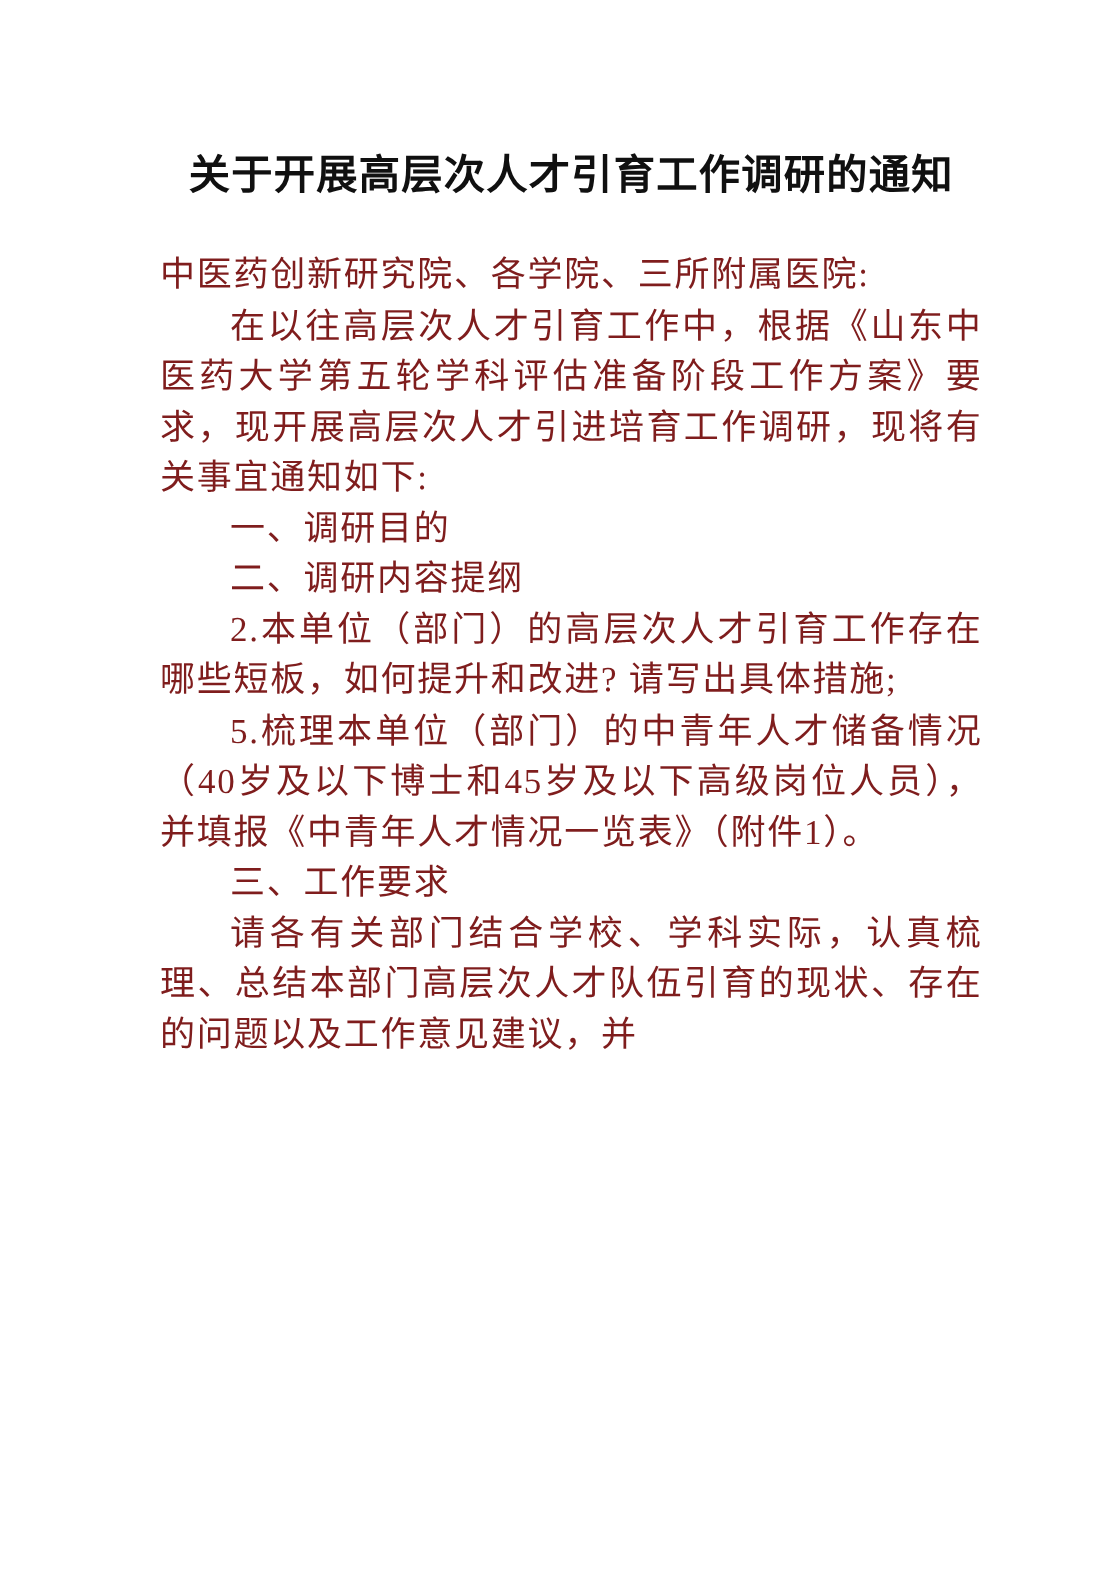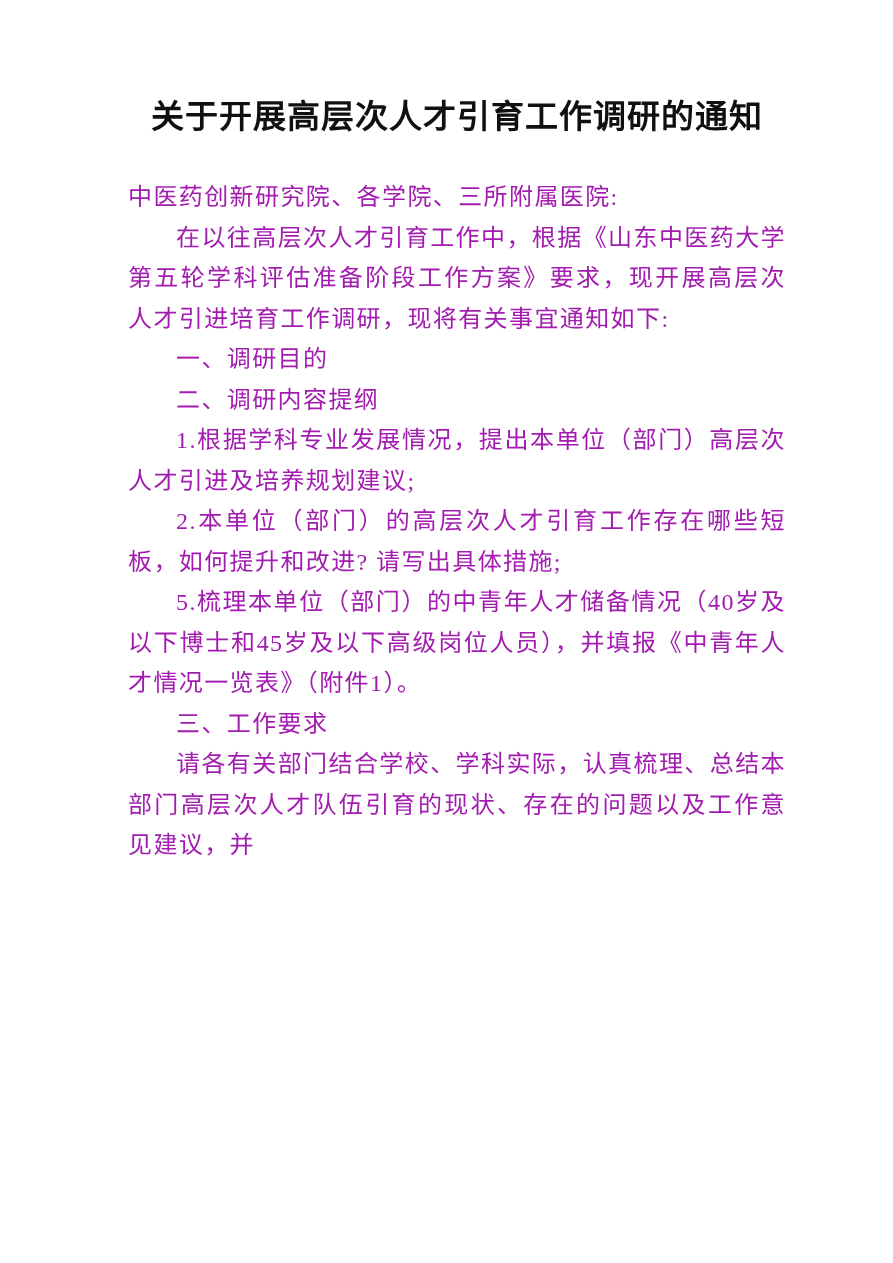--- a/index.html
+++ b/index.html
@@ -14,42 +14,42 @@
     height: 1263px;
     background: #ffffff;
     overflow: hidden;
     font-family: "Liberation Serif", "DejaVu Serif", serif;
   }
   .doc {
     position: absolute;
     left: 128px;
     top: 0;
     width: 658px;
-    padding-top: 95px;
+    padding-top: 119px;
     color: #2e2e2e;
   }
   .title {
     margin: 0;
     font-size: 33px;
     line-height: 45px;
     font-weight: 900;
     letter-spacing: 1px;
     text-align: center;
     color: #101010;
     font-family: "Liberation Serif", "DejaVu Serif", serif;
   }
   .body-text p {
     margin: 0;
-    font-size: 24px;
+    font-size: 28px;
     line-height: 40.5px;
     letter-spacing: 1.4px;
     text-align: justify;
     text-justify: inter-ideograph;
     word-break: break-all;
-    color: #a21caf;
+    color: #7f1d1d;
   }
   .salutation {
     margin-top: 37px !important;
     text-indent: 0;
   }
   .indent {
     text-indent: 2em;
   }
 </style>
 </head>
@@ -64,21 +64,20 @@
 
       <p class="salutation">中医药创新研究院、各学院、三所附属医院:</p>
 
       <p class="indent">在以往高层次人才引育工作中，根据《山东中医药大学第五轮学科评估准备阶段工作方案》要求，现开展高层次人才引进培育工作调研，现将有关事宜通知如下:</p>
 
       <p class="indent">一、调研目的</p>
 
 
       <p class="indent">二、调研内容提纲</p>
 
-      <p class="indent">1.根据学科专业发展情况，提出本单位（部门）高层次人才引进及培养规划建议;</p>
 
 
       <p class="indent">2.本单位（部门）的高层次人才引育工作存在哪些短板，如何提升和改进? 请写出具体措施;</p>
 
 
       <p class="indent">5.梳理本单位（部门）的中青年人才储备情况（40岁及以下博士和45岁及以下高级岗位人员），并填报《中青年人才情况一览表》（附件1）。</p>
 
       <p class="indent">三、工作要求</p>
 
       <p class="indent">请各有关部门结合学校、学科实际，认真梳理、总结本部门高层次人才队伍引育的现状、存在的问题以及工作意见建议，并</p>

